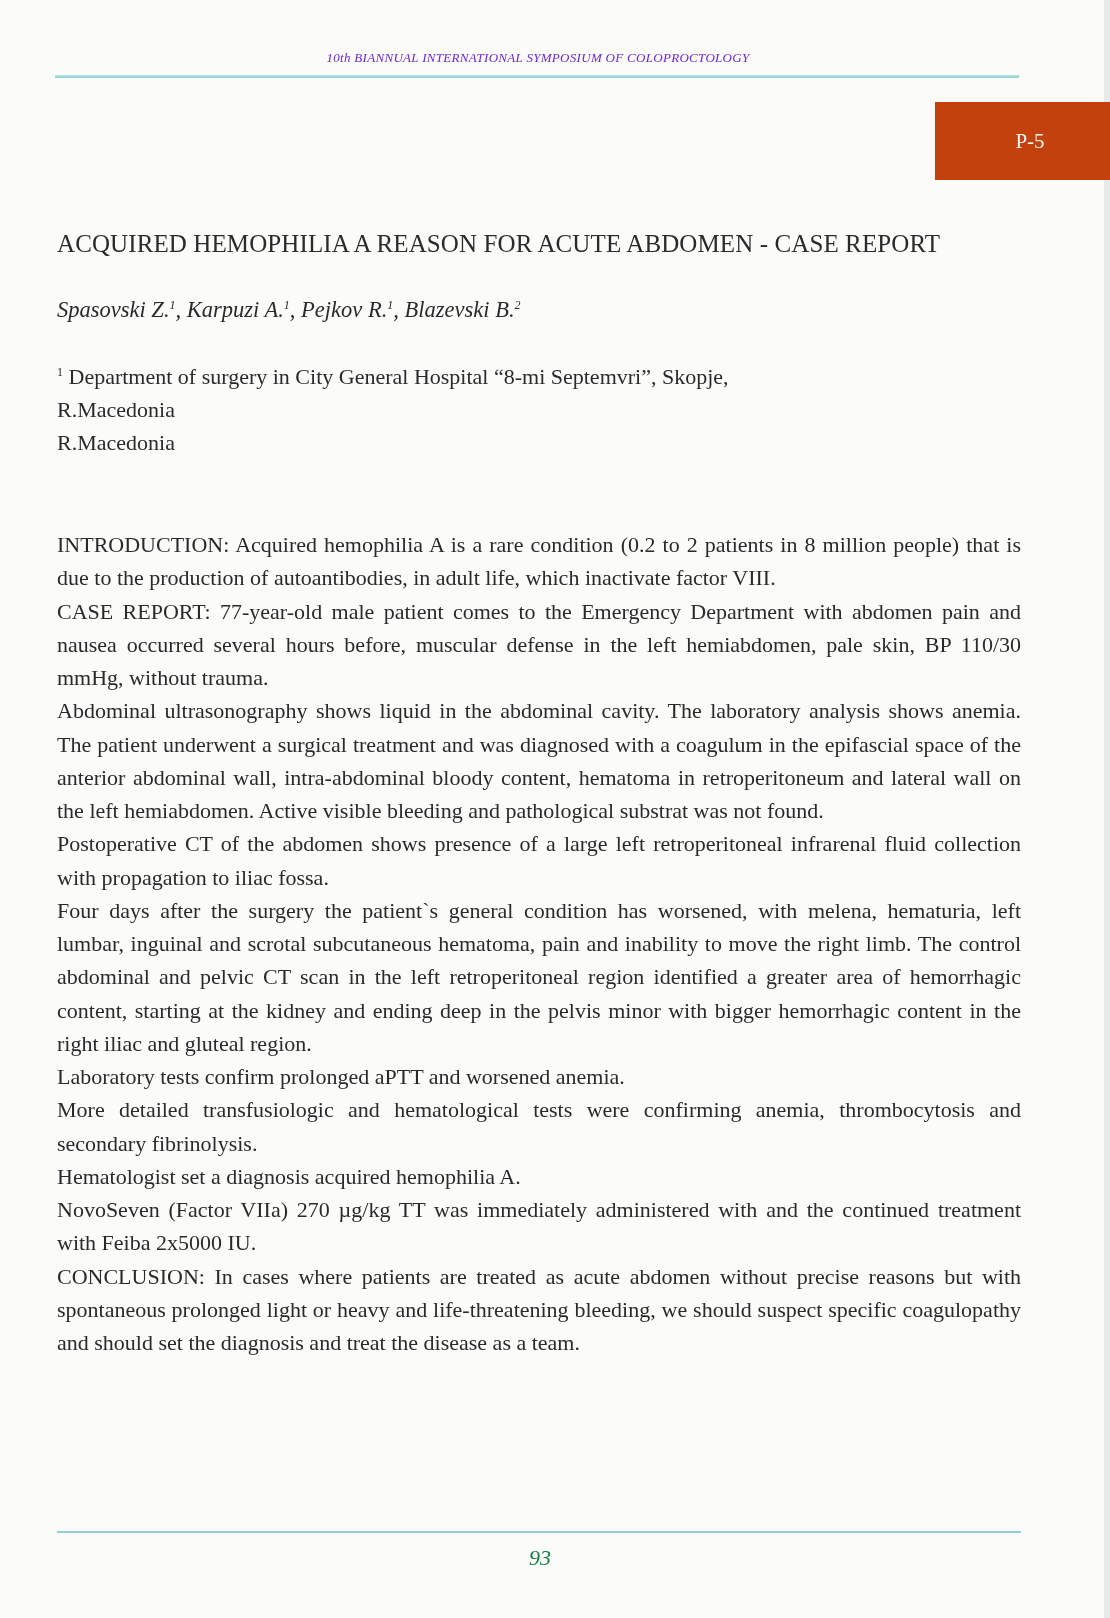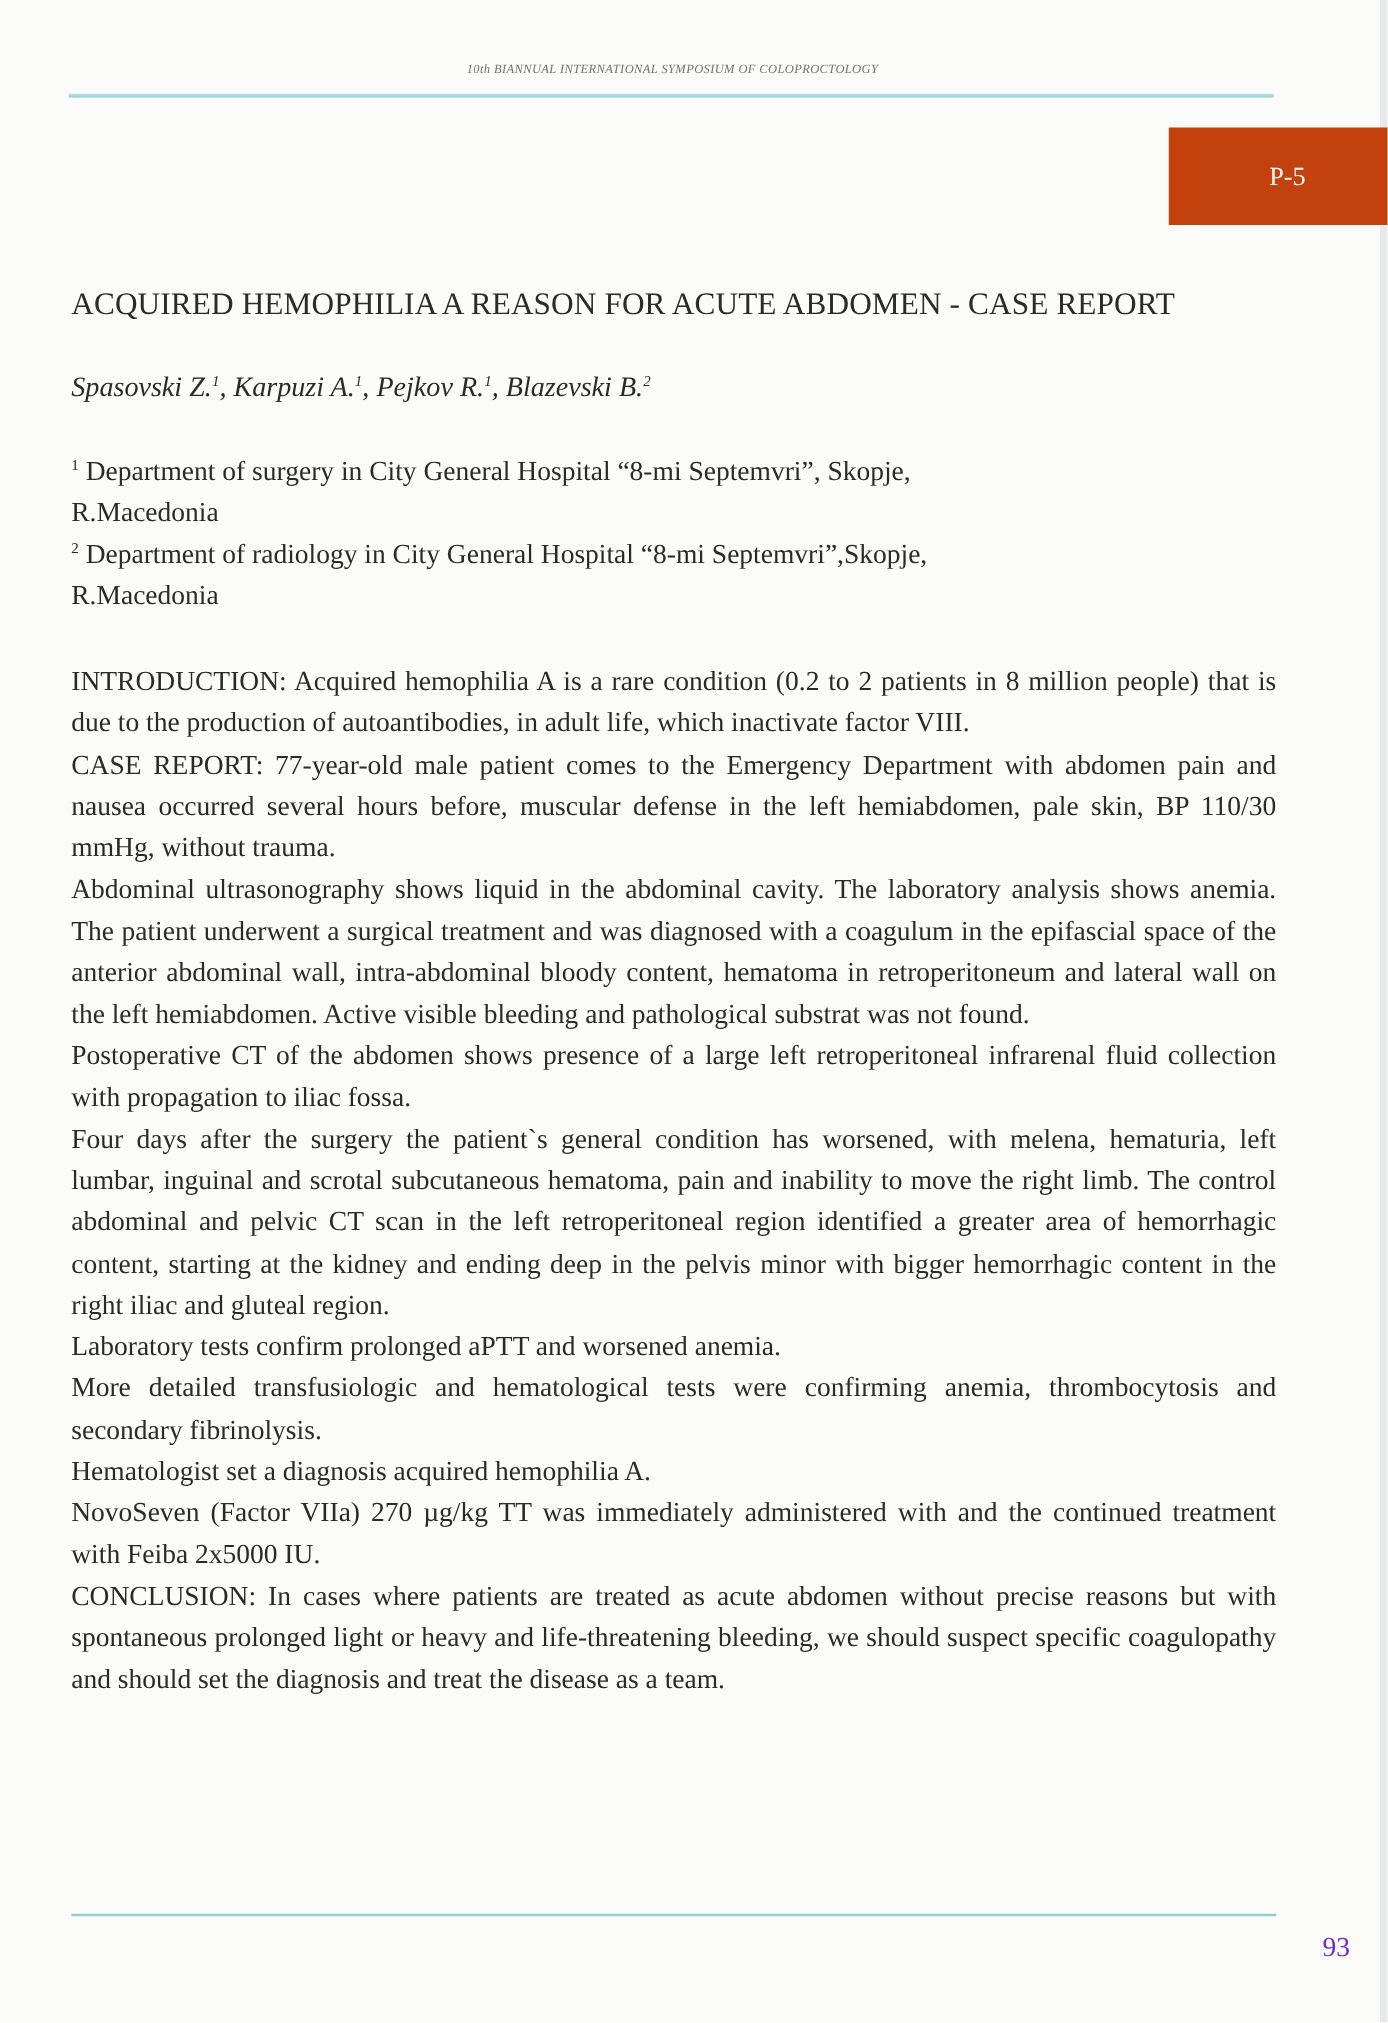--- a/index.html
+++ b/index.html
@@ -2,21 +2,21 @@
 <html><head>
 <meta charset="utf-8">
 <style>
   html, body { margin: 0; padding: 0; }
   body {
     width: 1110px; height: 1618px; background: #fbfbfa; position: relative; overflow: hidden;
     font-family: "Liberation Serif", "DejaVu Serif", serif; color: #2a2a2a;
   }
   .running-head {
     position: absolute; top: 50px; left: 57px; width: 962px; text-align: center;
-    font-style: italic; font-size: 10px; color: #737373; letter-spacing: 0.3px;
+    font-style: italic; font-size: 13px; color: #6d28d9; letter-spacing: 0.3px;
   }
   .rule-top {
     position: absolute; top: 75px; left: 55px; width: 964px; height: 3px;
     background: linear-gradient(#bfe3e6, #8dcfd4);
   }
   .badge {
     position: absolute; top: 102px; left: 935px; width: 190px; height: 78px;
     background: #c2410c; color: #eef8f6; font-size: 21px;
     display: flex; align-items: center; justify-content: center;
   }
@@ -29,22 +29,22 @@
   sup { font-size: 12px; vertical-align: 8px; line-height: 0; }
   .body-text {
     position: absolute; top: 528px; left: 57px; width: 964px;
     font-size: 22px; line-height: 33.25px; text-align: justify;
   }
   .body-text p { margin: 0; }
   .rule-bottom {
     position: absolute; top: 1531px; left: 57px; width: 964px; height: 2px; background: #8fcfd2;
   }
   .page-num {
-    position: absolute; top: 1545px; left: 0; width: 1080px; text-align: right;
-    font-size: 22px; color: #6d28d9;
+    position: absolute; top: 1545px; left: 0; width: 1080px; text-align: center;
+    font-style: italic; font-size: 22px; color: #15803d;
   }
   .edge-stripe { position: absolute; top: 0; right: 0; width: 6px; height: 1618px; background: #e8eaea; }
 </style>
 </head>
 <body>
 
 <div class="edge-stripe"></div>
 
 <div class="running-head">10th BIANNUAL INTERNATIONAL SYMPOSIUM OF COLOPROCTOLOGY</div>
 <div class="rule-top"></div>
@@ -61,24 +61,20 @@
   <span>Pejkov R.</span><sup>1</sup>,
   <span>Blazevski B.</span><sup>2</sup>
 </div>
 
 <div class="affils">
   <div>
     <sup>1</sup>
     <span>Department of surgery in City General Hospital  “8-mi Septemvri”, Skopje,</span>
   </div>
   <div>R.Macedonia</div>
-  <div>
-    <sup>2</sup>
-    <span>Department of radiology in City General Hospital  “8-mi Septemvri”,Skopje,</span>
-  </div>
   <div>R.Macedonia</div>
 </div>
 
 <div class="body-text">
   <p>INTRODUCTION: Acquired hemophilia A is a rare condition (0.2 to 2 patients in 8 million people) that is due to the production of autoantibodies, in adult life, which inactivate factor VIII.</p>
   <p>CASE REPORT: 77-year-old male patient comes to the Emergency Department with abdomen pain and nausea occurred several hours before, muscular defense in the left hemiabdomen, pale skin, BP 110/30 mmHg, without trauma.</p>
   <p>Abdominal ultrasonography shows liquid in the abdominal cavity. The laboratory analysis shows anemia. The patient underwent a surgical treatment and was diagnosed with a coagulum in the epifascial space of the anterior abdominal wall, intra-abdominal bloody content, hematoma in retroperitoneum and lateral wall on the left hemiabdomen. Active visible bleeding and pathological substrat was not found.</p>
   <p>Postoperative CT of the abdomen shows presence of a large left retroperitoneal infrarenal fluid collection with propagation to iliac fossa.</p>
   <p>Four days after the surgery the patient`s general condition has worsened, with melena, hematuria, left lumbar, inguinal and scrotal subcutaneous hematoma, pain and inability to move the right limb. The control abdominal and pelvic CT scan in the left retroperitoneal region identified a greater area of hemorrhagic content, starting at the kidney and ending deep in the pelvis minor with bigger hemorrhagic content in the right iliac and gluteal region.</p>
   <p>Laboratory tests confirm prolonged aPTT and worsened anemia.</p>

